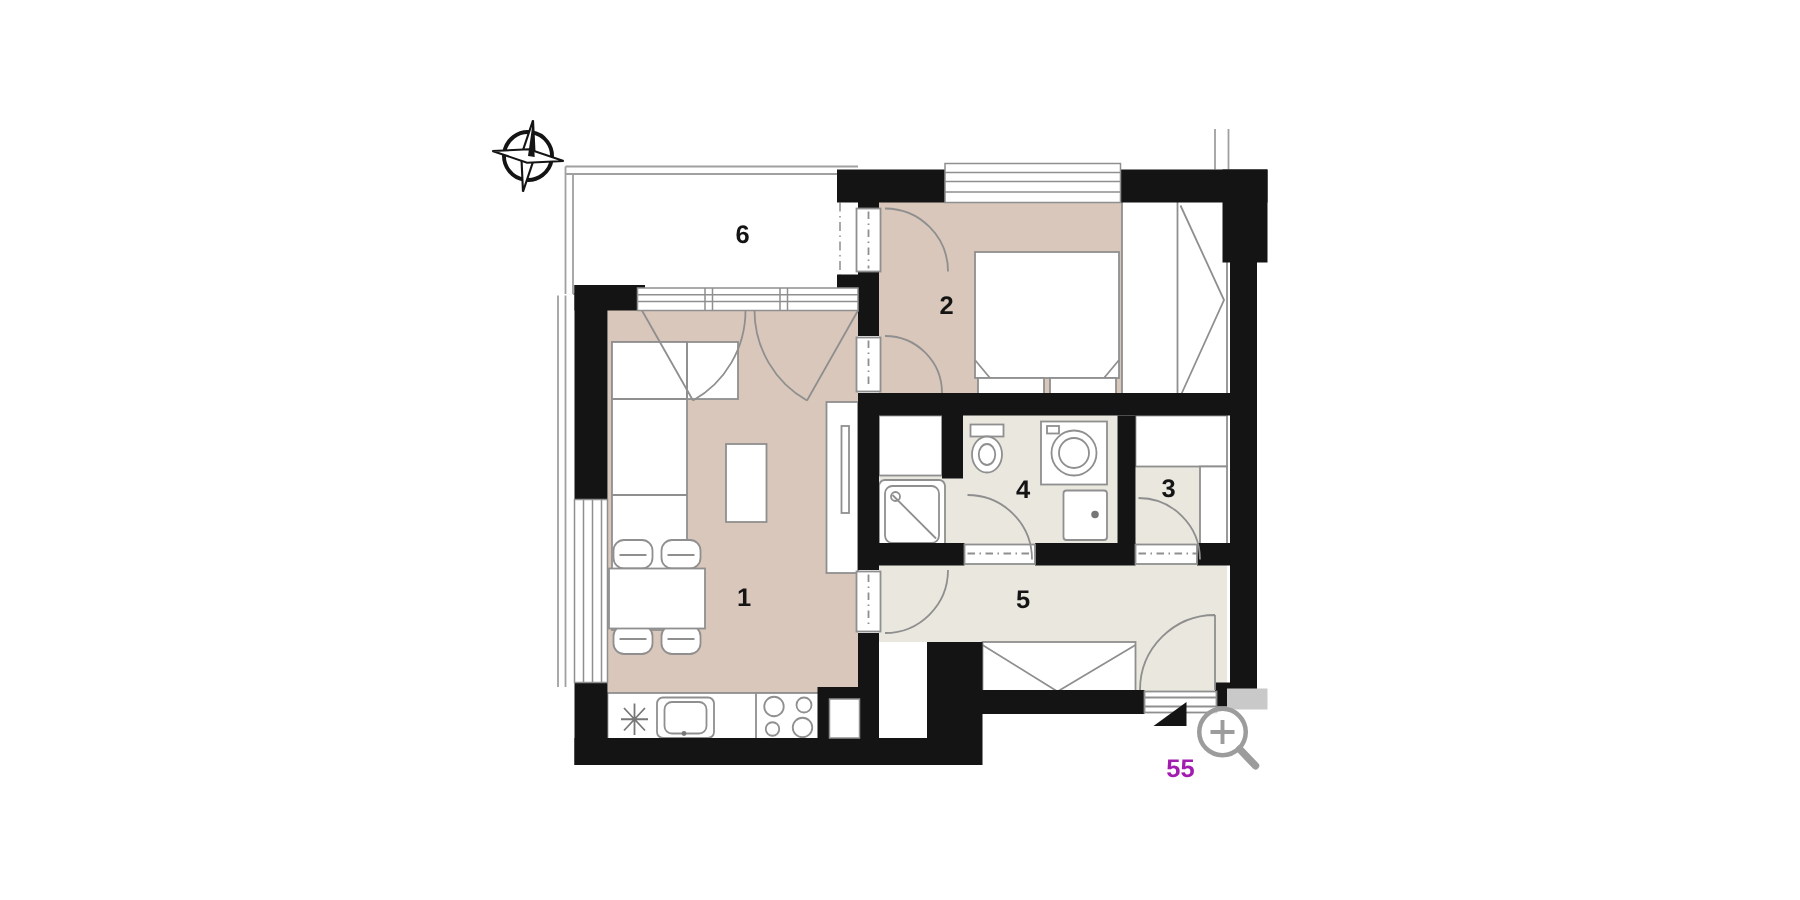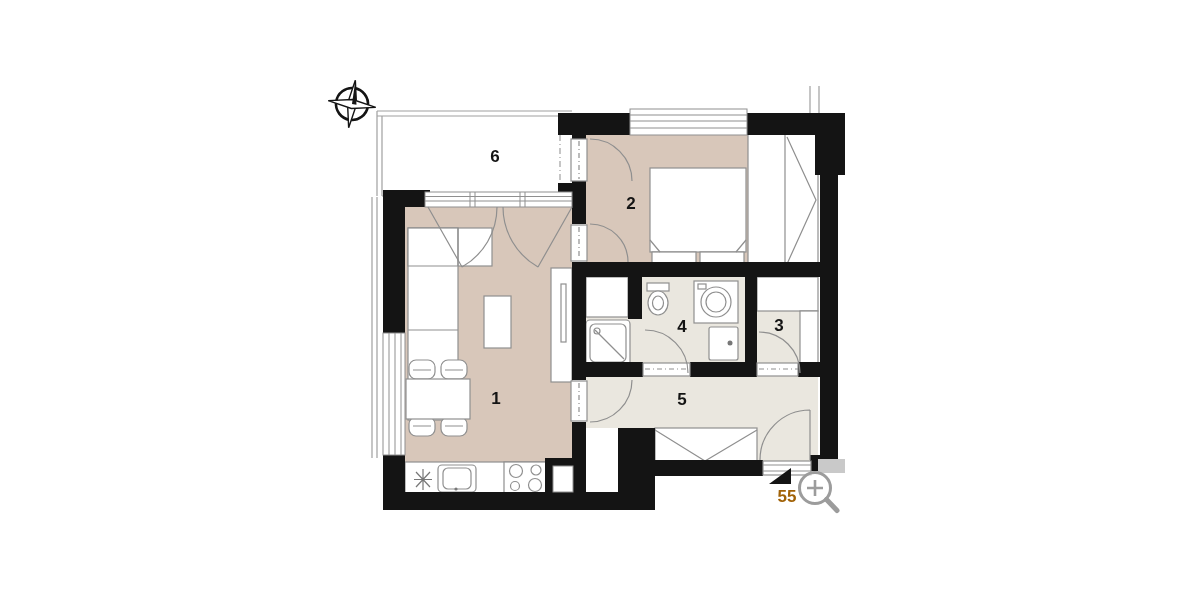--- a/index.html
+++ b/index.html
@@ -2,21 +2,21 @@
 <html><head>
 <meta charset="utf-8">
 <style>
   html,body{margin:0;padding:0;background:#fff;}
   .stage{position:relative;width:1200px;height:600px;background:#fff;overflow:hidden;
          font-family:"Liberation Sans",sans-serif;}
   .plan-svg{position:absolute;left:0;top:0;z-index:1;}
   .label{position:absolute;z-index:2;transform:translate(-50%,-50%);
          font:700 17px "Liberation Sans",sans-serif;color:#141414;letter-spacing:0;}
   .unit-label{position:absolute;z-index:2;transform:translate(-50%,-50%);
-         font:700 17px "Liberation Sans",sans-serif;color:#a16207;}
+         font:700 17px "Liberation Sans",sans-serif;color:#a21caf;margin-top:16px;}
   .zoom-svg{position:absolute;z-index:3;cursor:pointer;}
 </style>
 </head>
 <body>
 
 <div class="stage">
 
   <svg class="plan-svg" width="1200" height="600" viewBox="0 0 1200 600">
 
     <g>

